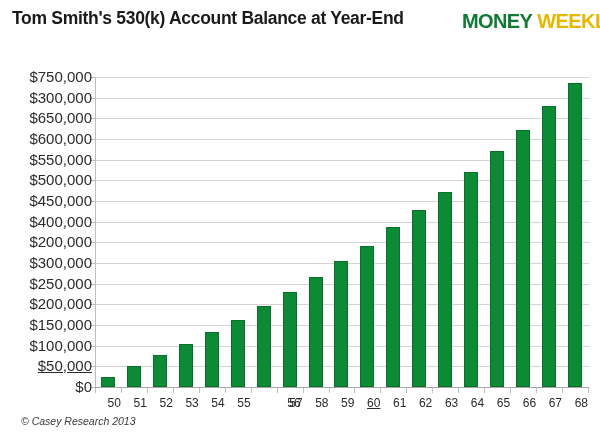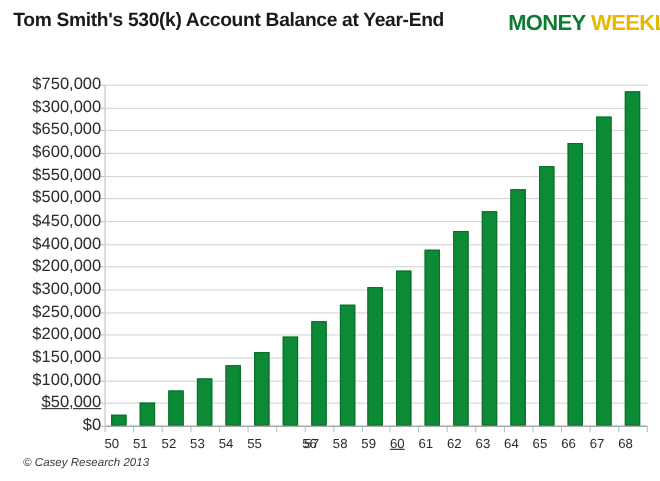--- a/index.html
+++ b/index.html
@@ -167,21 +167,21 @@
     top: 348px;
     width: 1px;
     height: 5px;
     background: #bfbfbf;
   }
   .xtick-label {
     position: absolute;
     top: 356px;
     font-size: 12px;
     color: #2b2b2b;
-    text-align: left;
+    text-align: right;
     line-height: 14px;
   }
 
   
   .footer {
     position: absolute;
     left: 10px;
     bottom: 10px;
     font-size: 10.5px;
     font-style: italic;

